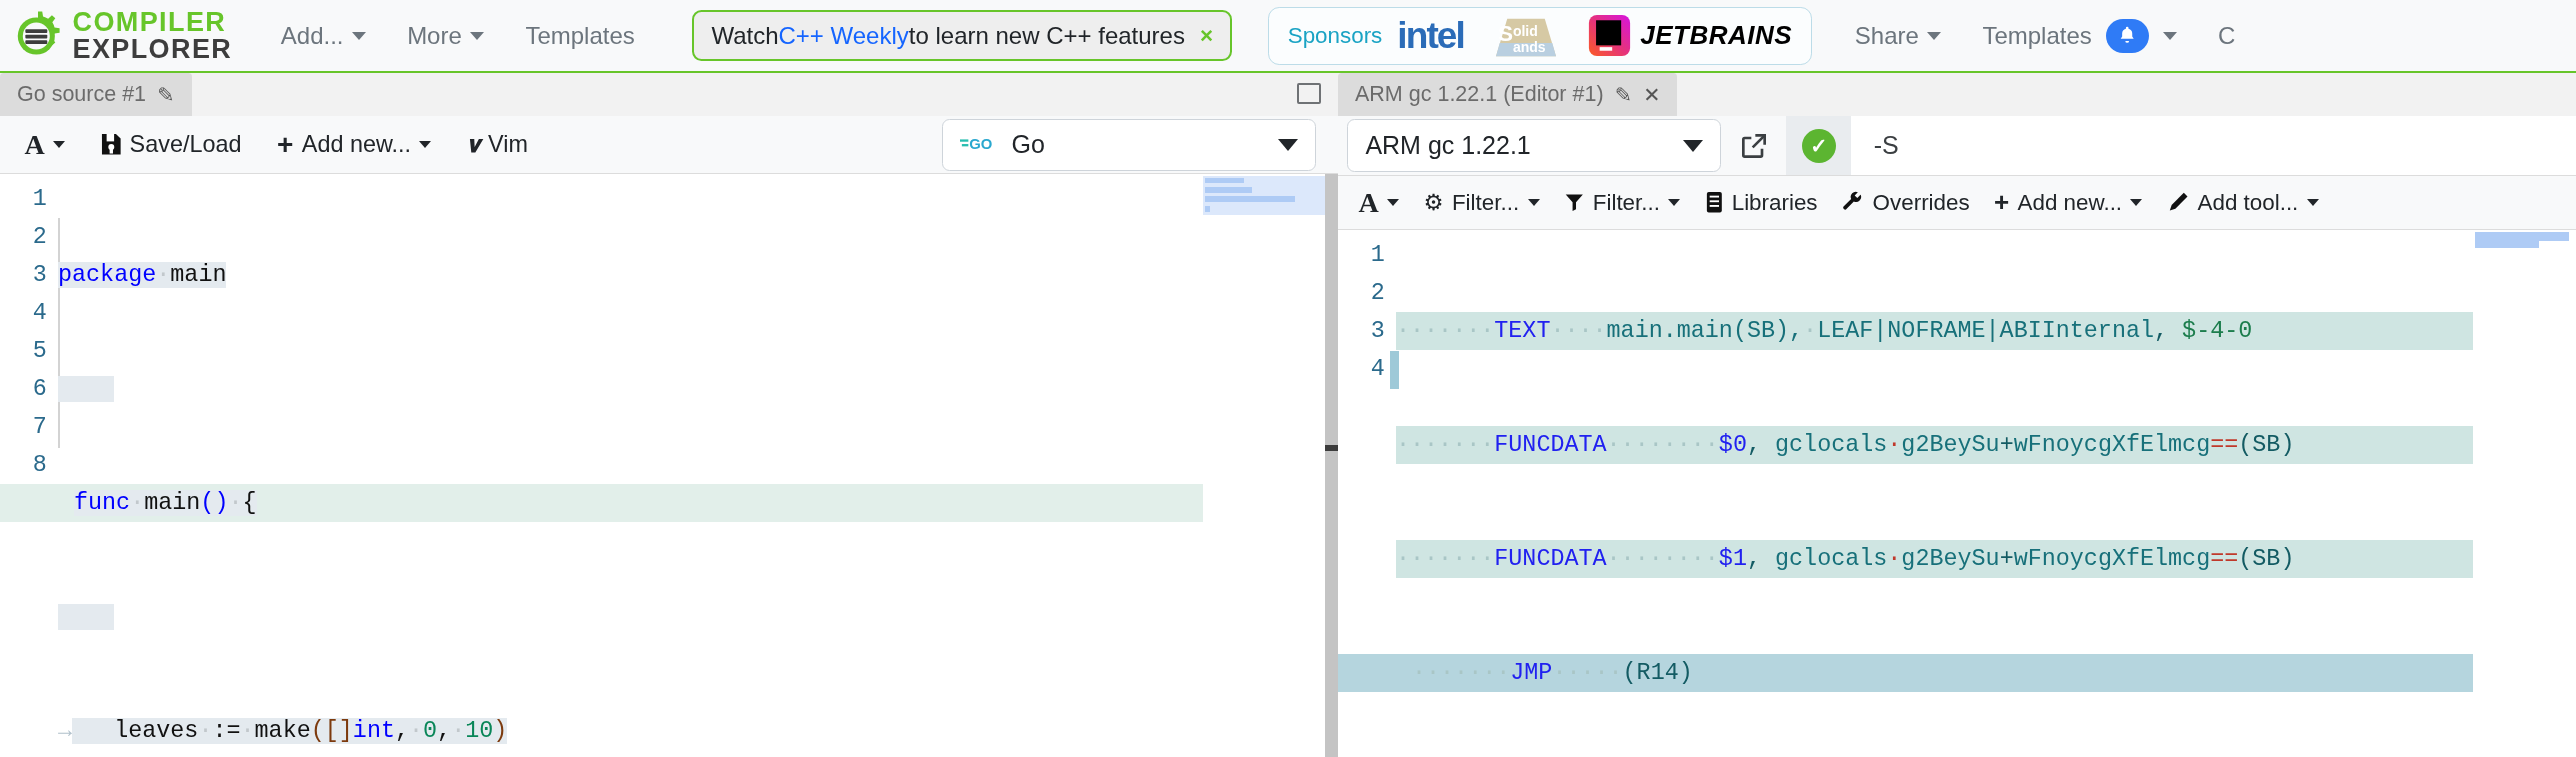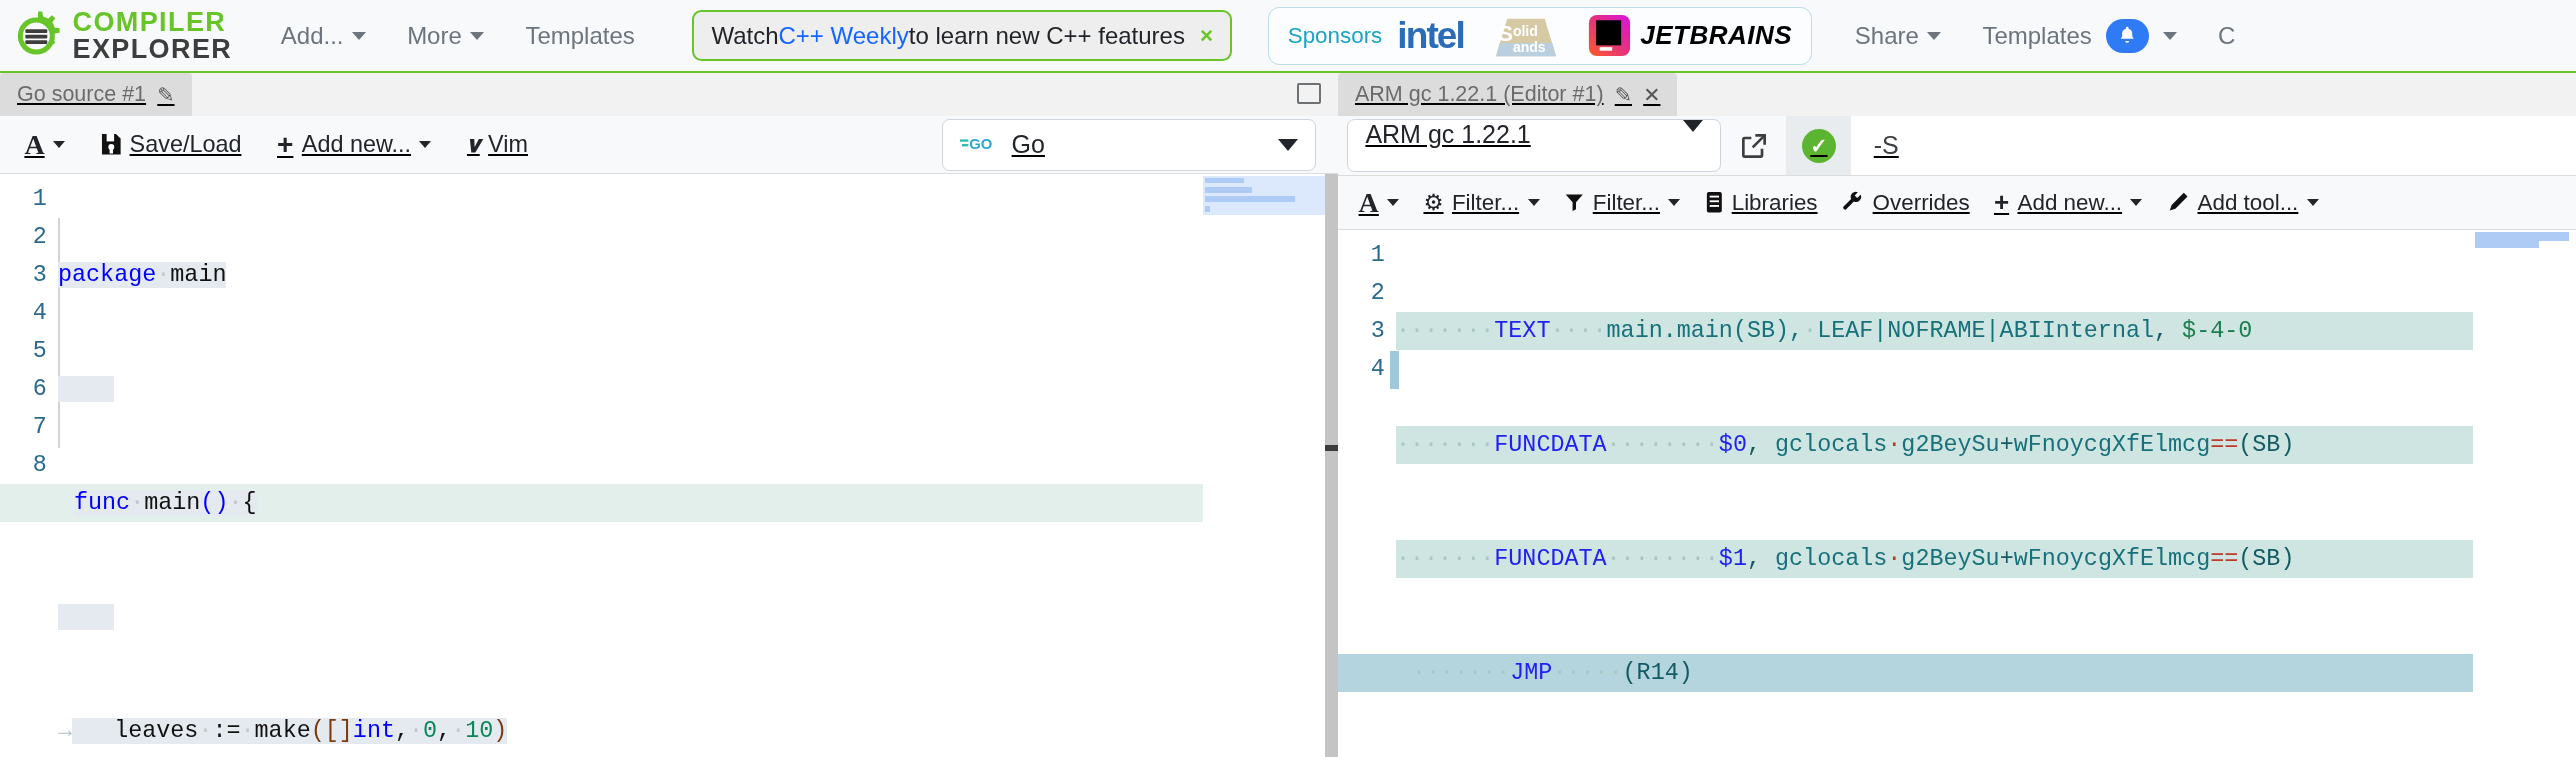--- a/index.html
+++ b/index.html
@@ -92,21 +92,21 @@
 
   .nav-right { display: flex; align-items: center; margin-left: 22.4px; }
   .bell-badge {
     width: 43px; height: 34px; border-radius: 17px; background: #2f7bf6;
     display: inline-flex; align-items: center; justify-content: center;
     margin: 0 5.6px;
   }
 
   
   #panes { display: flex; height: 685px; background: #e6e6e6; }
-  .pane { display: flex; flex-direction: column; background: #ef4444; position: relative; text-decoration: underline; }
+  .pane { display: flex; flex-direction: column; background: #ef4444; position: relative; }
   #editor-pane { width: 1338px; }
   #compiler-pane { width: 1238px; }
 
   
   .tabbar {
     height: 43px; background: #f2f2f2;
     display: flex; align-items: flex-end;
     position: relative; flex: 0 0 43px;
   }
   .tab {
@@ -158,21 +158,21 @@
   .go-gopher { margin-right: 13px; }
 
   
   #compiler-header {
     height: 60px; display: flex; align-items: stretch;
     background: #f8f9fa; border-bottom: 1.9px solid #dcdcdc;
   }
   .compiler-picker {
     width: 374px; margin: 2.8px 0 2.8px 9.4px;
     background: #fff; border: 1.9px solid #ced4da; border-radius: 7.5px;
-    display: flex; align-items: flex-start; padding: 0 17px;
+    display: flex; align-items: center; padding: 0 17px;
     font-size: 25px; color: #212529; cursor: pointer;
   }
   .compiler-picker .caret {
     margin-left: auto;
     border-left: 10.3px solid transparent; border-right: 10.3px solid transparent;
     border-top: 12px solid #212529;
   }
   .popout-btn {
     display: flex; align-items: center; justify-content: center;
     width: 65px; cursor: pointer;

